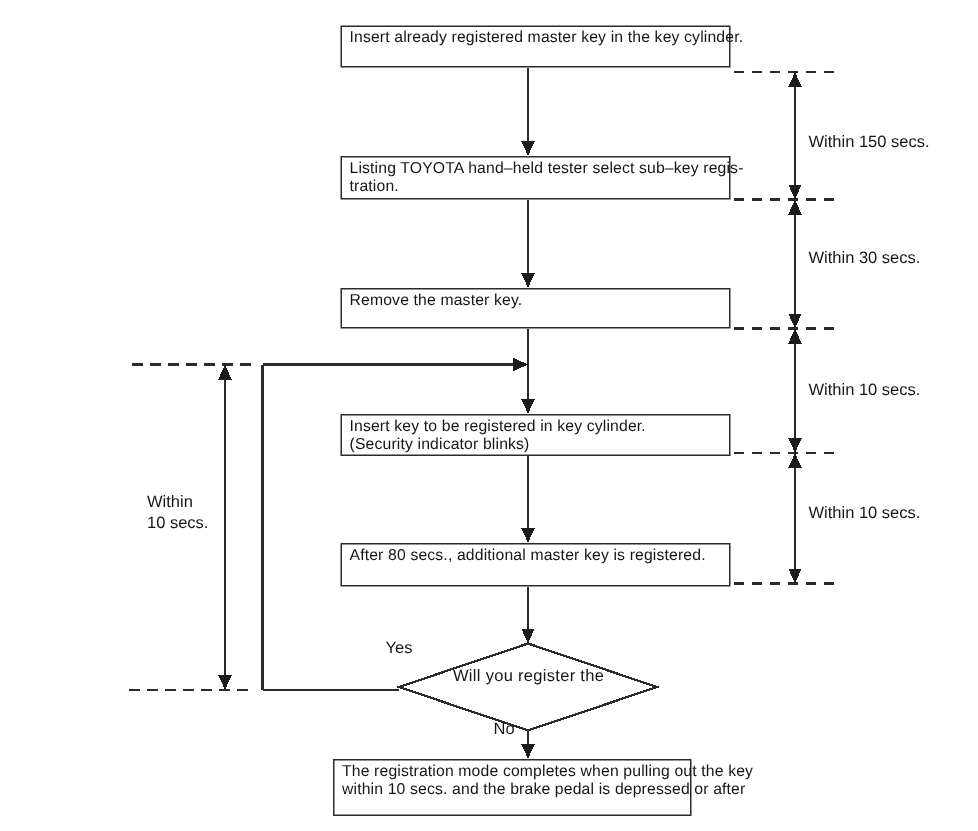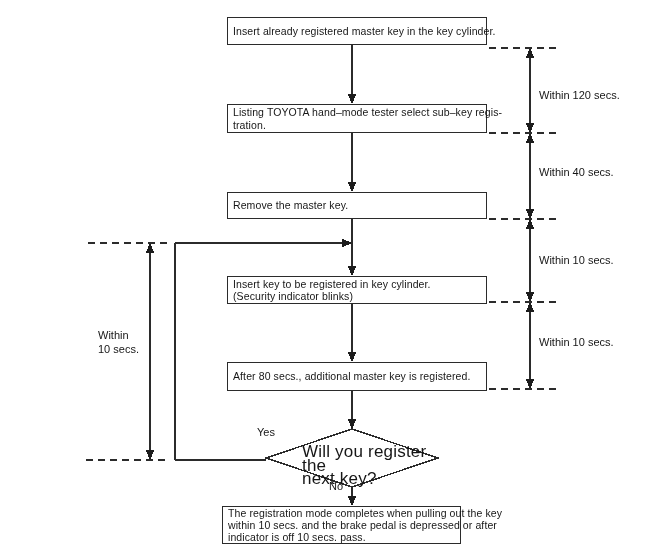--- a/index.html
+++ b/index.html
@@ -13,37 +13,36 @@
     overflow: hidden;
   }
   .layer { position: absolute; left: 0; top: 0; }
   .pbox {
     position: absolute;
     box-sizing: border-box;
     border: 1.6px solid #2b2b2b;
     background: #ffffff;
     display: flex;
     flex-direction: column;
-    justify-content: center;
     padding: 1px 21px 1px 5px;
     font-size: 10.5px;
     line-height: 12.3px;
     letter-spacing: 0.1px;
   }
   .pbox .ln { white-space: nowrap; }
   .lbl {
     position: absolute;
     font-size: 11px;
     line-height: 12px;
     white-space: nowrap;
   }
   .lbl.multi { white-space: normal; line-height: 14px; }
   .decision-text {
     position: absolute;
-    font-size: 17px;
+    font-size: 11px;
     line-height: 13.5px;
     letter-spacing: 0.2px;
   }
   svg line, svg polygon, svg polyline { shape-rendering: crispEdges; }
 </style>
 </head>
 <body>
 
 <div class="stage">
 
@@ -101,53 +100,51 @@
       <polygon points="525.5,312 534.5,312 530,302"></polygon>
       <polygon points="525.5,379 534.5,379 530,389"></polygon>
     </g>
   </svg>
 
   <div class="pbox" style="left:227px; top:17px;  width:260px; height:28px;">
     <div class="ln">Insert already registered master key in the key cylinder.</div>
   </div>
 
   <div class="pbox" style="left:227px; top:104px; width:260px; height:29px;">
-    <div class="ln">Listing TOYOTA hand–mode tester select sub–key regis-</div>
+    <div class="ln">Listing TOYOTA hand–held tester select sub–key regis-</div>
     <div class="ln">tration.</div>
   </div>
 
   <div class="pbox" style="left:227px; top:276px; width:260px; height:28px;">
     <div class="ln">Insert key to be registered in key cylinder.</div>
     <div class="ln">(Security indicator blinks)</div>
   </div>
 
   <div class="pbox" style="left:227px; top:192px; width:260px; height:27px;">
     <div class="ln">Remove the master key.</div>
   </div>
 
   <div class="pbox" style="left:227px; top:362px; width:260px; height:29px;">
     <div class="ln">After 80 secs., additional master key is registered.</div>
   </div>
 
   <div class="pbox" style="left:222px; top:506px; width:239px; height:38px;">
     <div class="ln">The registration mode completes when pulling out the key</div>
     <div class="ln">within 10 secs. and the brake pedal is depressed or after</div>
-    <div class="ln">indicator is off 10 secs. pass.</div>
   </div>
 
   <div class="decision-text" style="left:302px; top:445px; width:130px;">
     <div>Will you register the</div>
-    <div>next key?</div>
   </div>
 
   <div class="lbl" style="left:257px; top:426px;">Yes</div>
   <div class="lbl" style="left:329px; top:480px;">No</div>
 
-  <div class="lbl" style="left:539px; top:89px;">Within 120 secs.</div>
-  <div class="lbl" style="left:539px; top:166px;">Within 40 secs.</div>
+  <div class="lbl" style="left:539px; top:89px;">Within 150 secs.</div>
+  <div class="lbl" style="left:539px; top:166px;">Within 30 secs.</div>
   <div class="lbl" style="left:539px; top:254px;">Within 10 secs.</div>
   <div class="lbl" style="left:539px; top:336px;">Within 10 secs.</div>
 
   <div class="lbl multi" style="left:98px; top:328px; width:48px;">
     <div>Within</div>
     <div>10 secs.</div>
   </div>
 
 </div>
 

